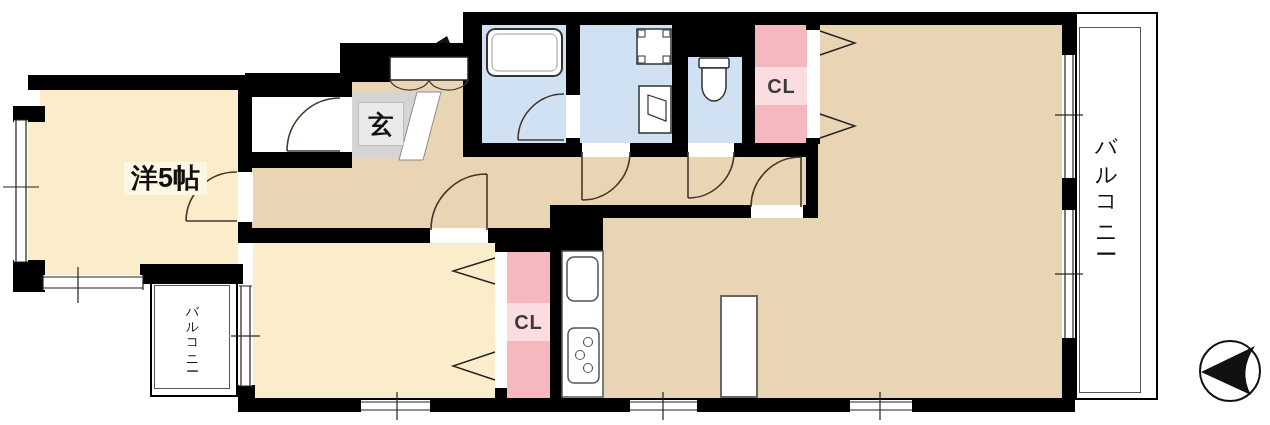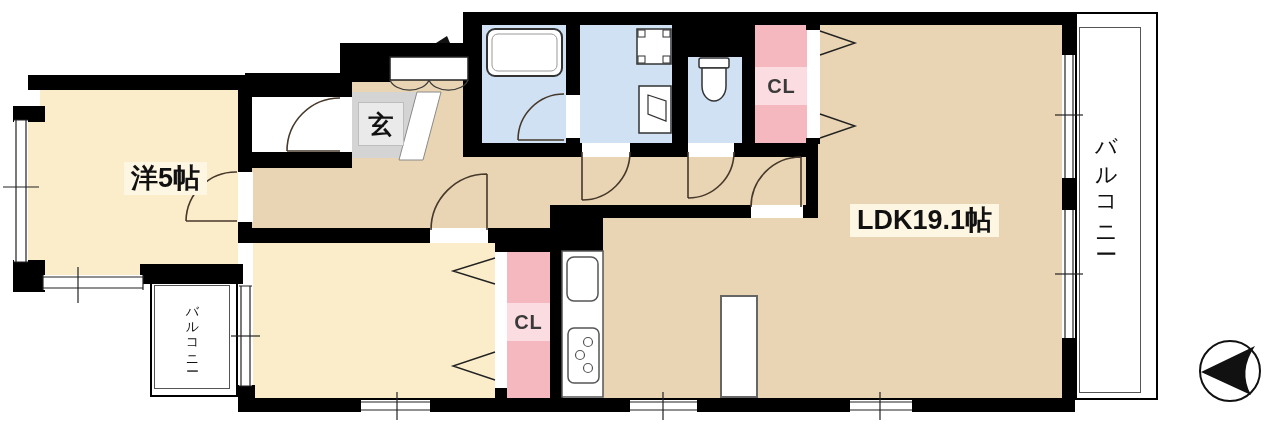--- a/index.html
+++ b/index.html
@@ -213,21 +213,20 @@
 
     <g>
       <circle cx="1230" cy="371" r="30" fill="#fff" stroke="#111" stroke-width="2"></circle>
       <path d="M1201,372 L1255,346 Q1238,371 1251,395 Z" fill="#111"></path>
     </g>
   </svg>
 
   <div class="lbl" style="left:84px;top:162px;font-size:27px;margin-left:40px;">洋5帖</div>
 
 
-  <div class="lbl" style="left:850px;top:204px;font-size:27px;">LDK19.1帖</div>
 
   <div class="genkan-box" style="left:358px;top:102px;width:44px;height:42px;">
     <span>玄</span>
   </div>
 
   <div class="cl-text" style="left:755px;top:70px;width:53px;height:32px;">CL</div>
 
   <div class="cl-text" style="left:507px;top:306px;width:43px;height:32px;">CL</div>
 
   <div class="lbl nobg vtext" style="left:1094px;top:122px;font-size:22px;letter-spacing:5px;font-weight:500;">バルコニー</div>

